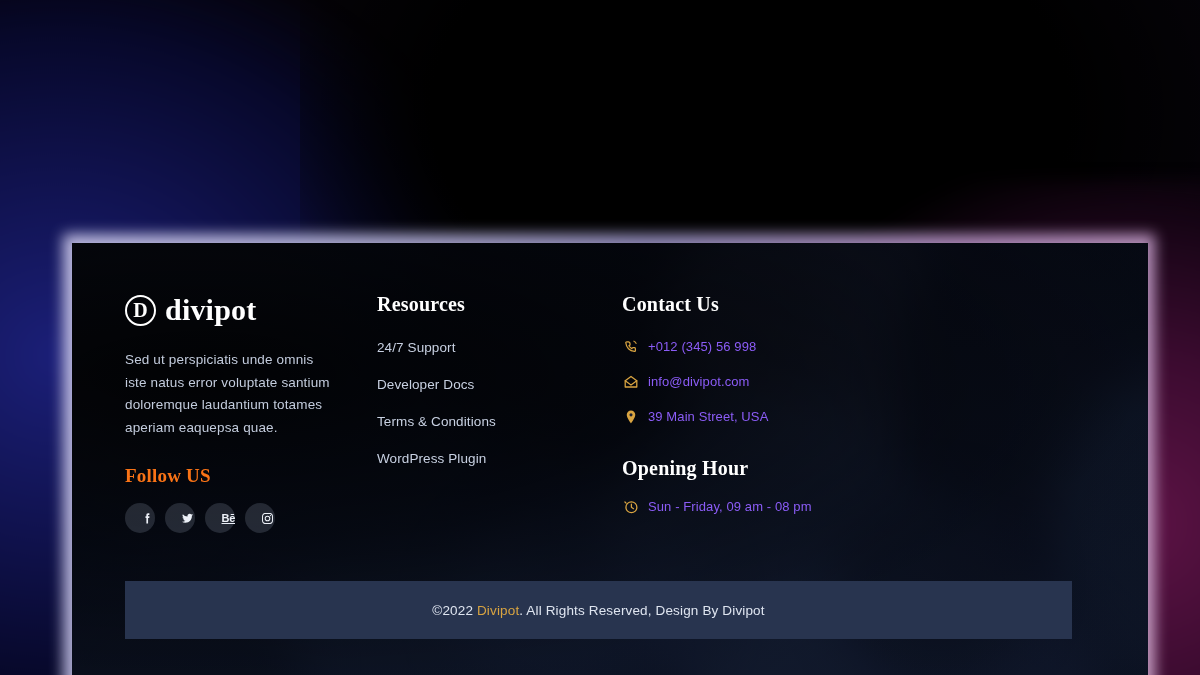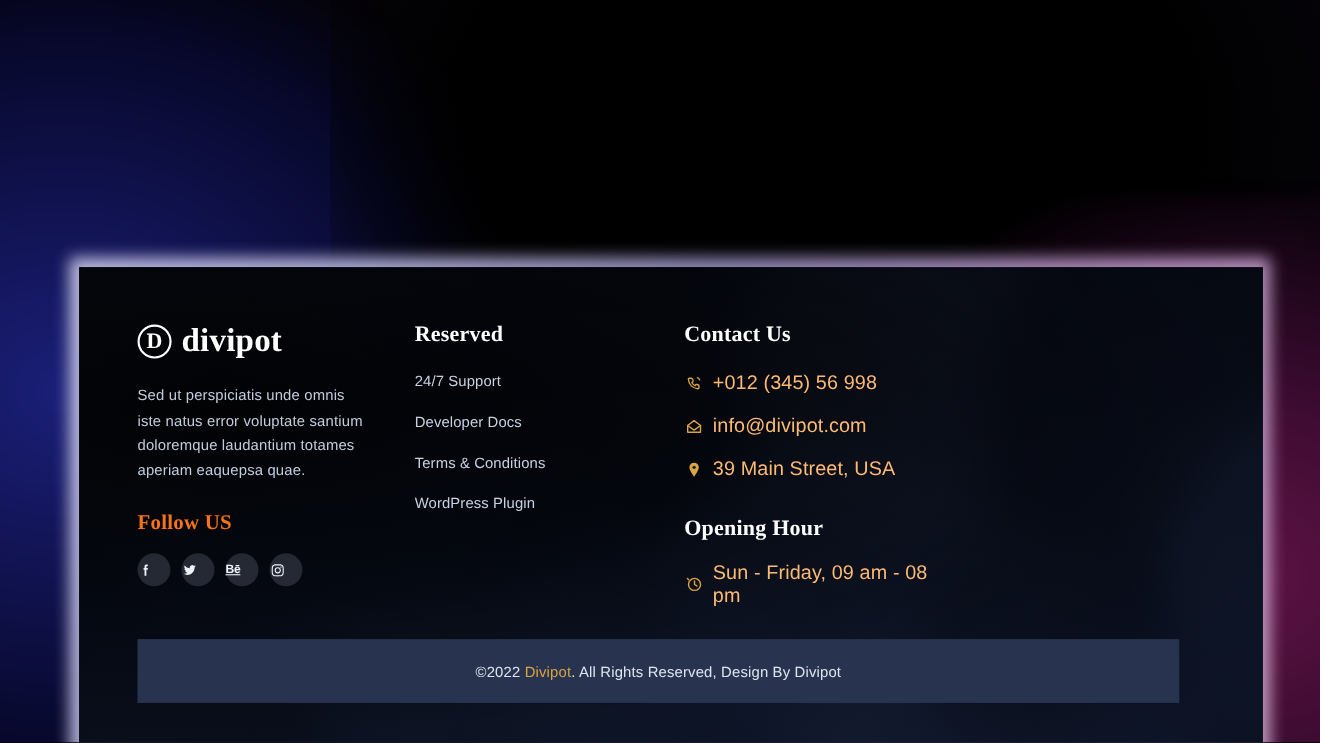--- a/index.html
+++ b/index.html
@@ -131,21 +131,21 @@
   .follow-title{
     font-family:"Liberation Serif", serif;
     font-weight:700; font-size:19px; color:#f97316;
     margin-top:26px; margin-bottom:16px;
     letter-spacing:.2px;
   }
   .social-row{ display:flex; gap:10px; }
   .social{
     width:30px; height:30px; border-radius:50%;
     background:rgba(190,205,230,.17);
-    display:flex; align-items:center; justify-content:flex-start;
+    display:flex; align-items:center; justify-content:flex-end;
     color:#e9eef7;
   }
   .social svg{ width:15px; height:15px; fill:#edf1f8; }
   .social .be{
     font-family:"Liberation Sans", sans-serif;
     font-weight:700; font-size:11px; color:#edf1f8;
     letter-spacing:-.3px;
   }
 
   
@@ -168,21 +168,21 @@
     display:flex; align-items:center; gap:9px;
     margin-bottom:18px;
   }
   .contact-item .ic{
     width:17px; height:17px;
     display:flex; align-items:center; justify-content:center;
     flex:0 0 17px;
   }
   .contact-item .ic svg{ width:16px; height:16px; }
   .contact-item span.txt{
-    color:#fdba74; font-size:18px; letter-spacing:.1px;
+    color:#8b5cf6; font-size:13px; letter-spacing:.1px;
   }
   .contact-first{ margin-top:4px; }
   .opening-title{
     font-family:"Liberation Serif", serif;
     font-weight:700; font-size:20px; color:#fff;
     margin-top:32px; margin-bottom:18px;
     letter-spacing:.2px;
   }
 
   
@@ -256,21 +256,21 @@
                 <svg viewBox="0 0 24 24">
                     <path d="M12 4.8c2.3 0 2.6 0 3.5.1.8 0 1.3.2 1.6.3.4.2.7.4 1 .7.3.3.5.6.7 1 .1.3.3.8.3 1.6 0 .9.1 1.2.1 3.5s0 2.6-.1 3.5c0 .8-.2 1.3-.3 1.6-.2.4-.4.7-.7 1-.3.3-.6.5-1 .7-.3.1-.8.3-1.6.3-.9 0-1.2.1-3.5.1s-2.6 0-3.5-.1c-.8 0-1.3-.2-1.6-.3-.4-.2-.7-.4-1-.7-.3-.3-.5-.6-.7-1-.1-.3-.3-.8-.3-1.6 0-.9-.1-1.2-.1-3.5s0-2.6.1-3.5c0-.8.2-1.3.3-1.6.2-.4.4-.7.7-1 .3-.3.6-.5 1-.7.3-.1.8-.3 1.6-.3.9 0 1.2-.1 3.5-.1M12 3.2c-2.4 0-2.7 0-3.6.1-.9 0-1.6.2-2.1.4-.6.2-1.1.5-1.6 1s-.8 1-1 1.6c-.2.5-.4 1.2-.4 2.1 0 .9-.1 1.2-.1 3.6s0 2.7.1 3.6c0 .9.2 1.6.4 2.1.2.6.5 1.1 1 1.6s1 .8 1.6 1c.5.2 1.2.4 2.1.4.9 0 1.2.1 3.6.1s2.7 0 3.6-.1c.9 0 1.6-.2 2.1-.4.6-.2 1.1-.5 1.6-1s.8-1 1-1.6c.2-.5.4-1.2.4-2.1 0-.9.1-1.2.1-3.6s0-2.7-.1-3.6c0-.9-.2-1.6-.4-2.1-.2-.6-.5-1.1-1-1.6s-1-.8-1.6-1c-.5-.2-1.2-.4-2.1-.4-.9 0-1.2-.1-3.6-.1z"></path>
                     <path d="M12 7.5a4.5 4.5 0 1 0 0 9 4.5 4.5 0 0 0 0-9zm0 7.4a2.9 2.9 0 1 1 0-5.8 2.9 2.9 0 0 1 0 5.8z"></path>
                     <circle cx="16.7" cy="7.3" r="1.05"></circle>
                   </svg>
               </a>
             </div>
           </div>
 
           <div class="col-res">
-            <div class="col-title">Reserved</div>
+            <div class="col-title">Resources</div>
             <ul class="links">
               <li><a href="#">24/7 Support</a></li>
               <li><a href="#">Developer Docs</a></li>
               <li><a href="#">Terms &amp; Conditions</a></li>
               <li><a href="#">WordPress Plugin</a></li>
             </ul>
           </div>
 
 
           <div class="col-contact">

